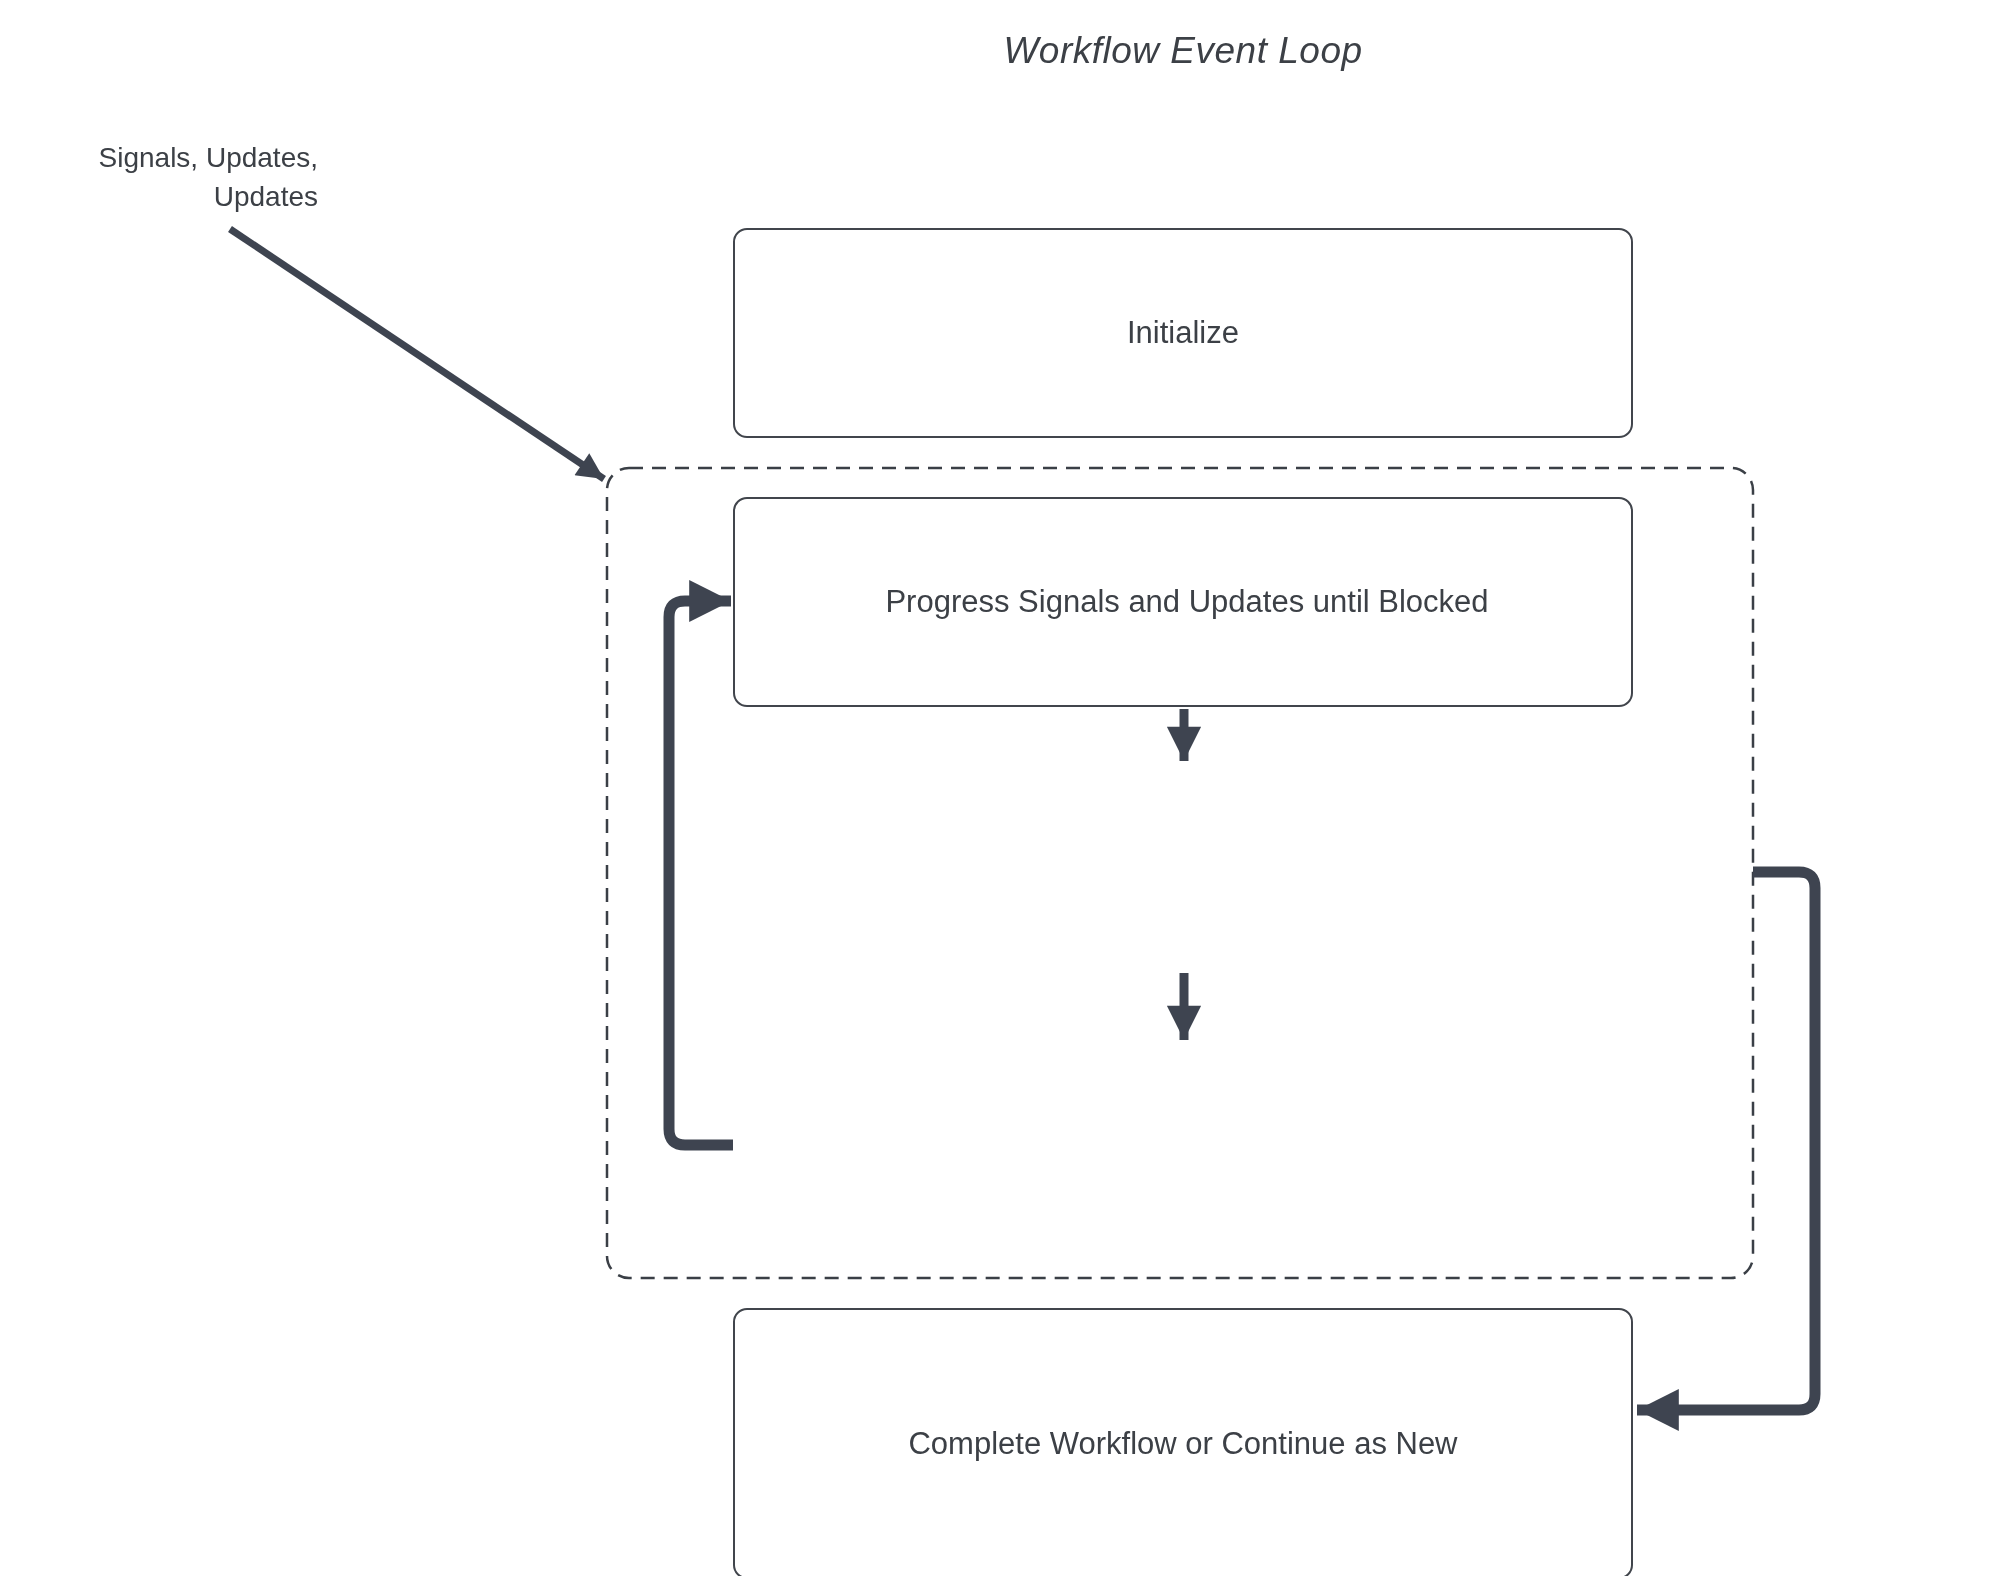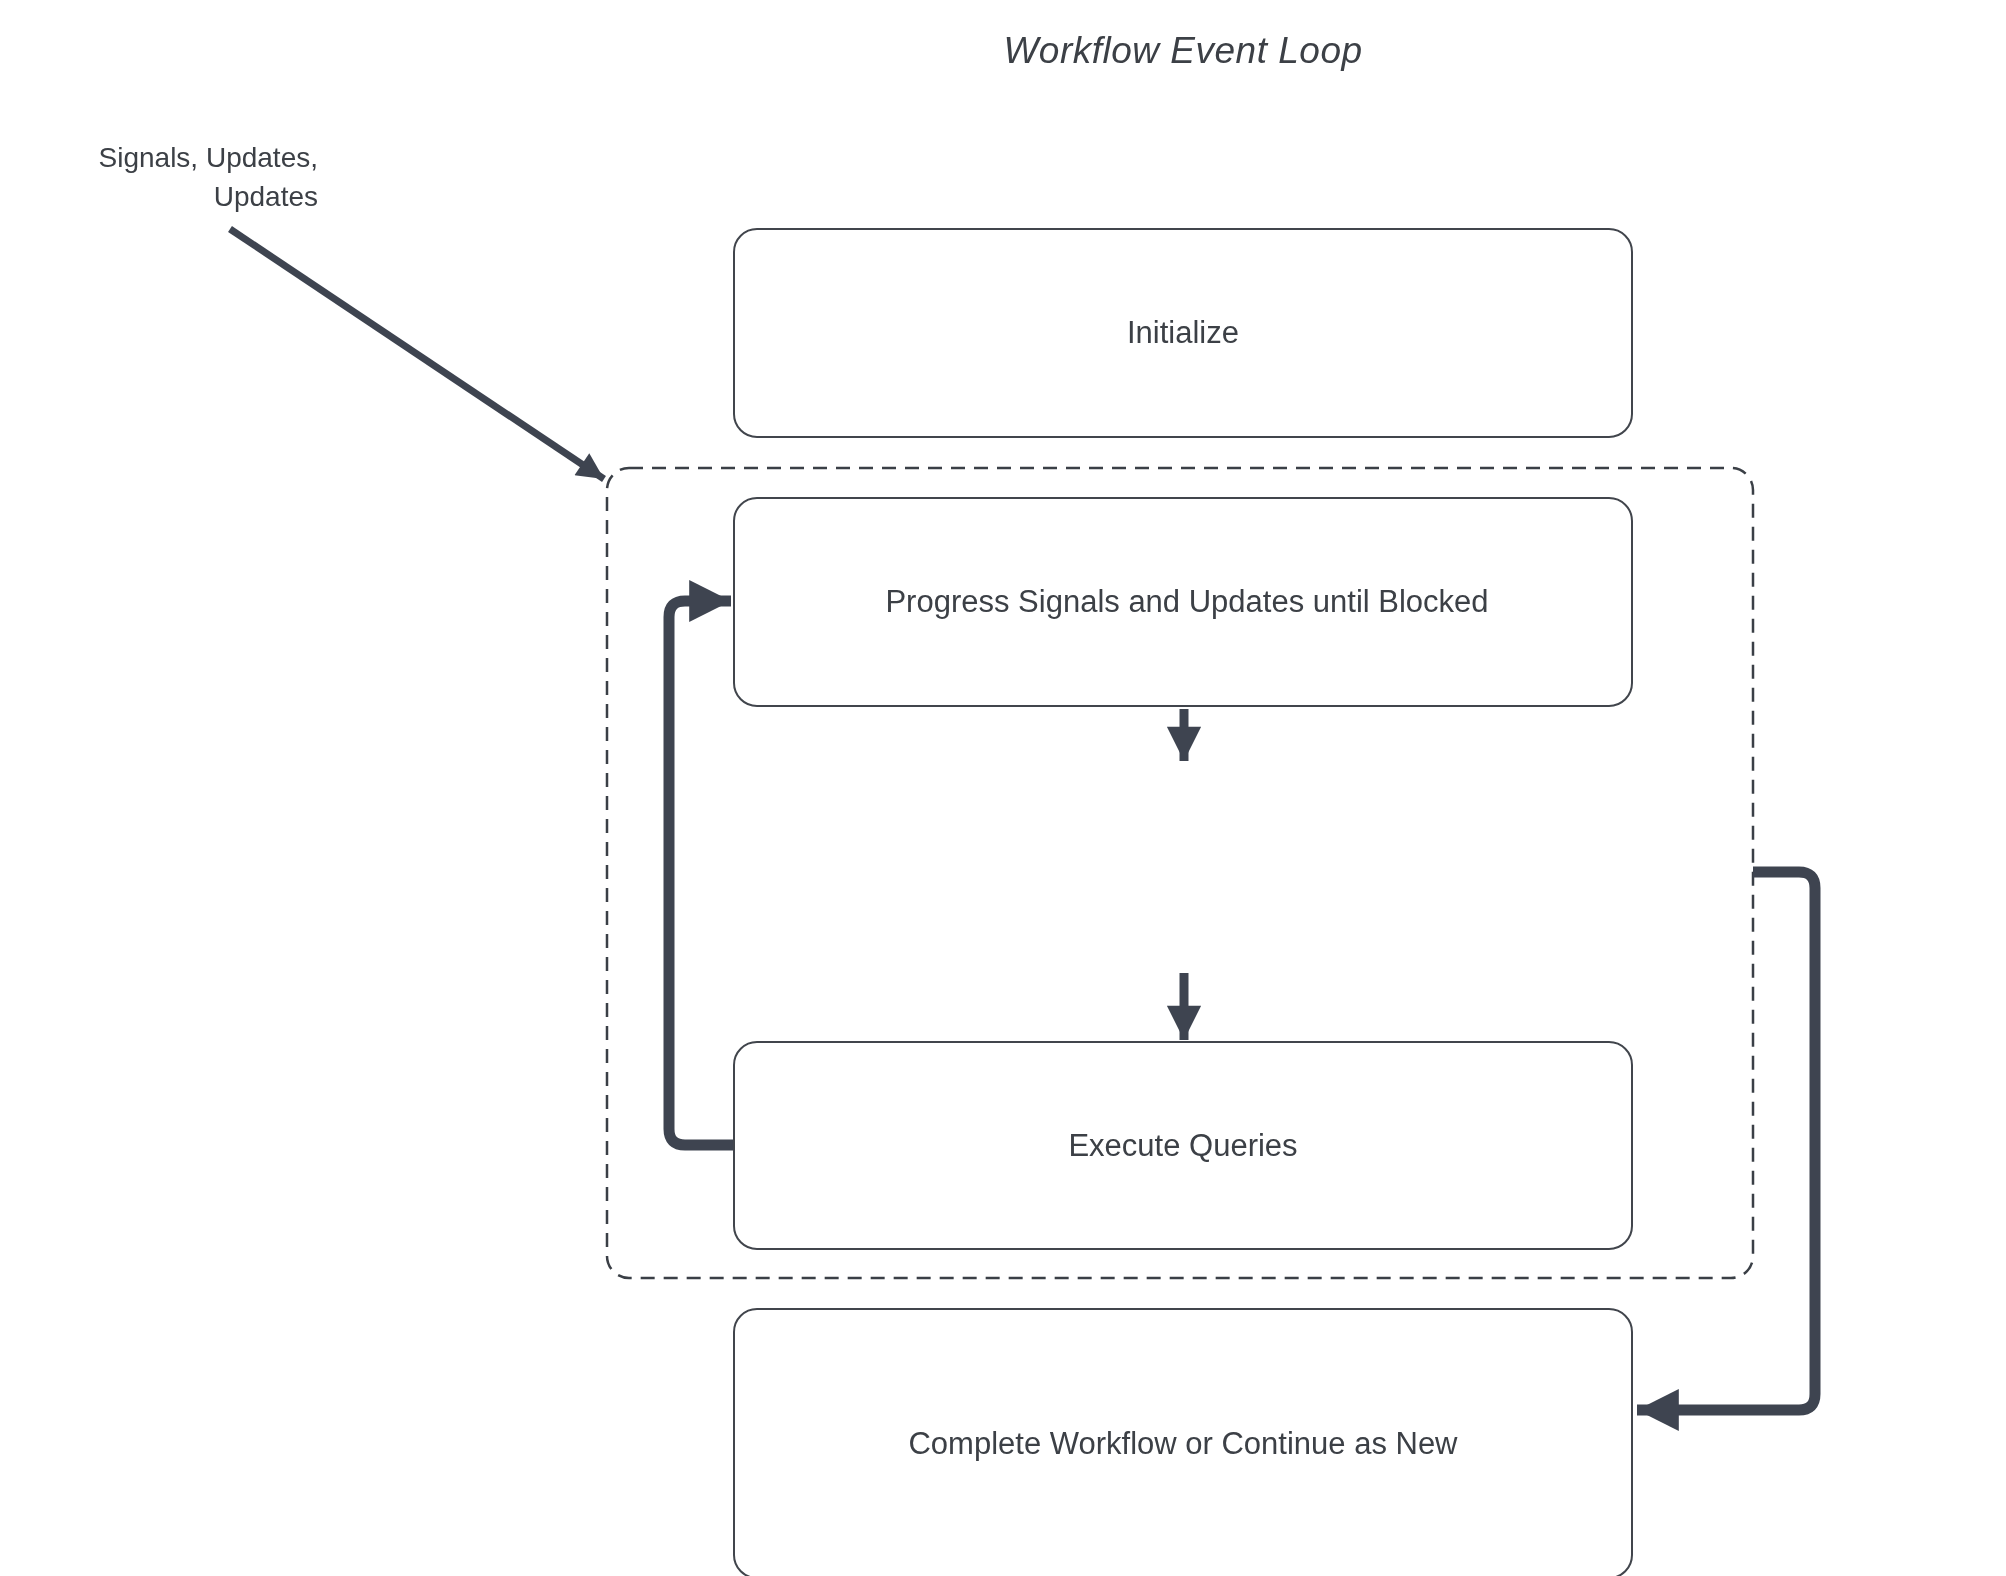--- a/index.html
+++ b/index.html
@@ -35,21 +35,21 @@
     font-size: 28px;
     line-height: 39px;
     color: #3c4046;
   }
   .node {
     position: absolute;
     left: 733px;
     width: 900px;
     background: #ffffff;
     border: 2px solid #41454c;
-    border-radius: 24px;
+    border-radius: 14px;
     box-sizing: border-box;
     display: flex;
     align-items: center;
     justify-content: center;
     text-align: center;
     font-size: 31px;
     color: #3c4046;
     z-index: 2;
   }
   .node-initialize       { top: 228px;  height: 210px; }
@@ -75,21 +75,20 @@
   <div class="input-label">
     <div>Signals, Updates,</div>
     <div>Updates</div>
   </div>
 
   <div class="node node-initialize">Initialize</div>
 
   <div class="node node-progress-signals">Progress Signals and Updates until Blocked</div>
 
 
-  <div class="node node-execute-queries">Execute Queries</div>
 
   <div class="node node-complete">Complete Workflow or Continue as New</div>
 
   <svg class="overlay" width="2006" height="1576" viewBox="0 0 2006 1576">
     <defs>
       <marker id="ah" viewBox="0 0 10 10" refX="10" refY="5" markerWidth="4.2" markerHeight="3.8" orient="auto">
         <path d="M 0 0 L 10 5 L 0 10 Z" fill="#3e4450"></path>
       </marker>
     </defs>
 

